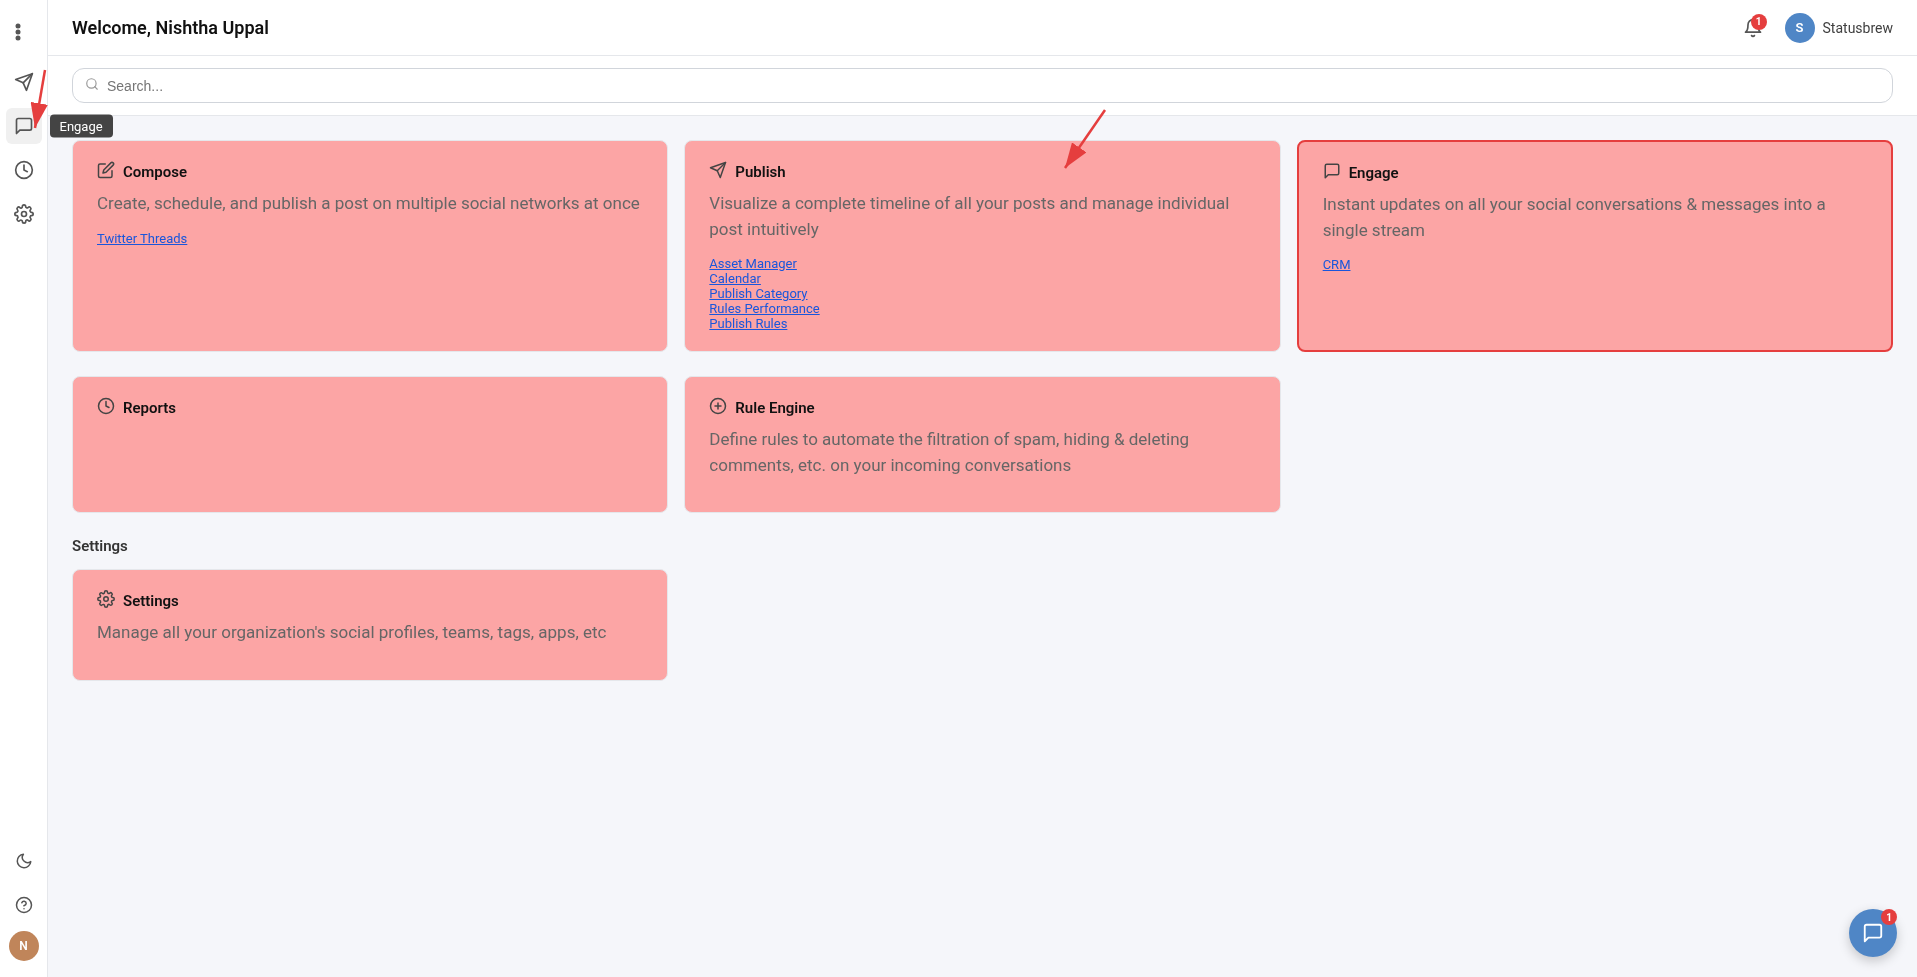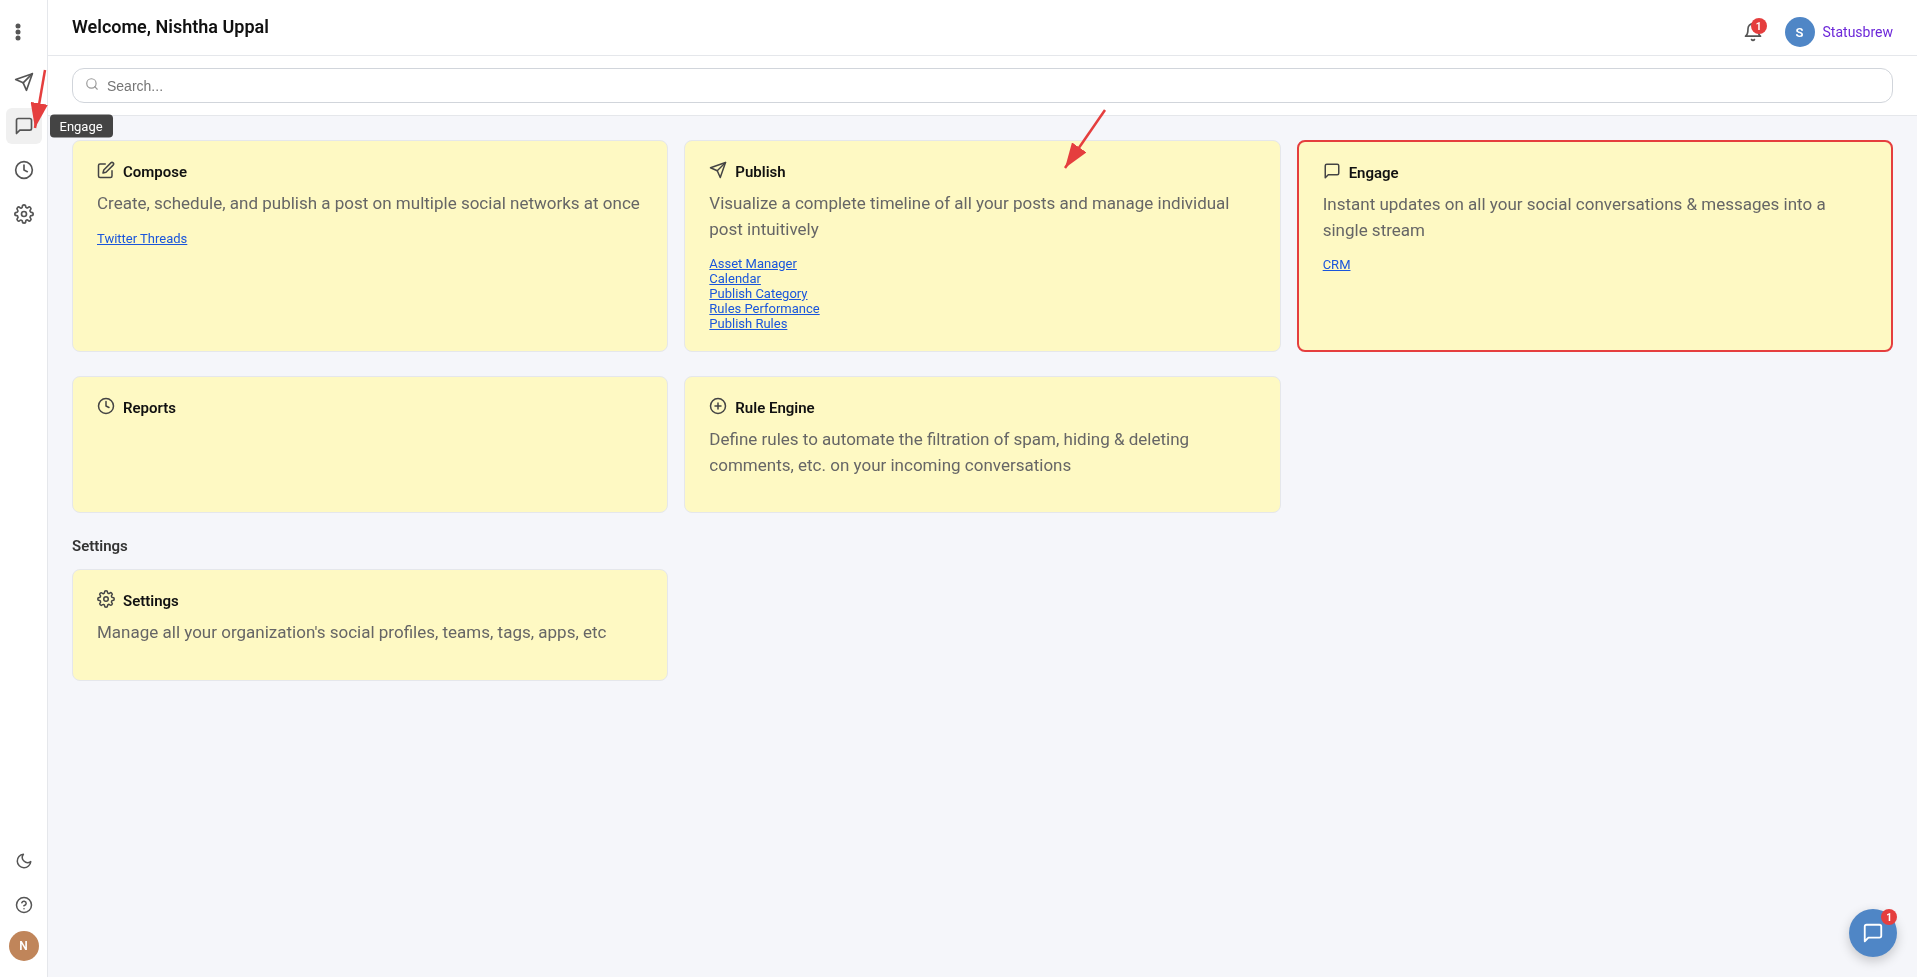--- a/index.html
+++ b/index.html
@@ -85,24 +85,24 @@
       flex: 1;
       display: flex;
       flex-direction: column;
       overflow-y: auto;
     }
 
     
     .header {
       background: #fff;
       border-bottom: 1px solid #e5e7eb;
-      padding: 16px 24px;
+      padding: 4px 24px;
       height: 56px;
       display: flex;
-      align-items: flex-start;
+      align-items: center;
       justify-content: space-between;
       flex-shrink: 0;
     }
     .header-title {
       font-size: 18px;
       font-weight: 600;
       color: #111;
     }
     .header-right {
       display: flex;
@@ -146,21 +146,21 @@
       height: 30px;
       border-radius: 50%;
       background: #4f86c6;
       display: flex;
       align-items: center;
       justify-content: center;
       color: white;
       font-size: 13px;
       font-weight: 600;
     }
-    .user-name { font-size: 14px; color: #6d28d9; }
+    .user-name { font-size: 14px; color: #404040; }
 
     
     .search-bar-container {
       background: #fff;
       padding: 12px 24px;
       border-bottom: 1px solid #e5e7eb;
       flex-shrink: 0;
     }
     .search-bar {
       display: flex;
@@ -187,21 +187,21 @@
       padding: 24px;
       flex: 1;
     }
     .cards-grid {
       display: grid;
       grid-template-columns: repeat(3, 1fr);
       gap: 16px;
       margin-bottom: 24px;
     }
     .card {
-      background: #fef9c3;
+      background: #fca5a5;
       border: 1px solid #e5e7eb;
       border-radius: 8px;
       padding: 20px 24px;
       cursor: pointer;
     }
     .card.highlighted {
       border: 2px solid #e53e3e;
       border-radius: 8px;
     }
     .card-header {

